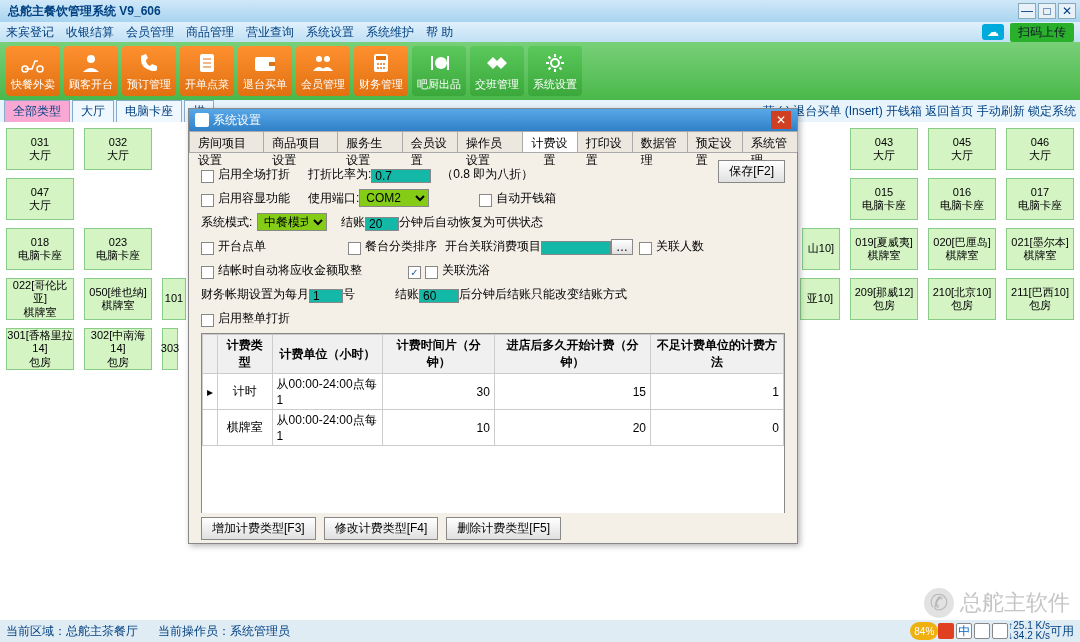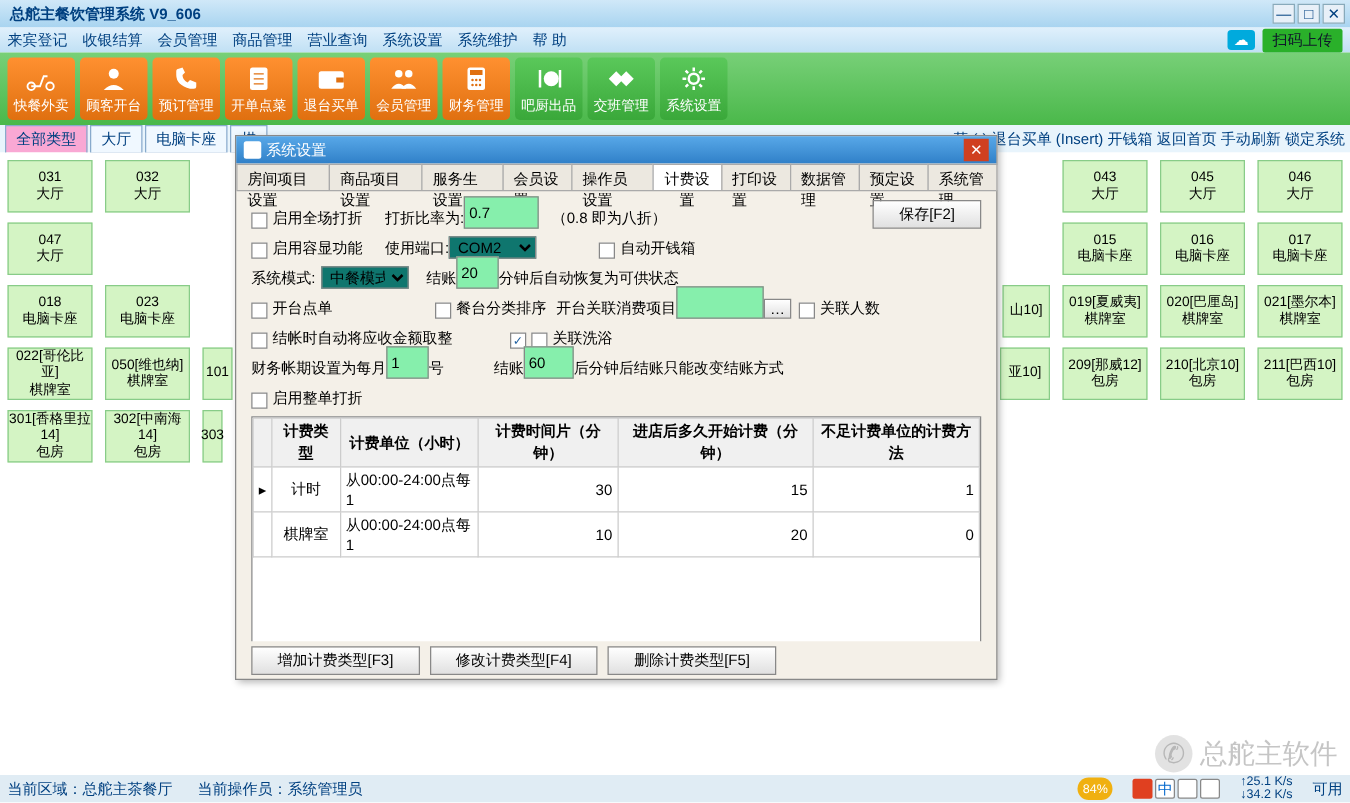--- a/index.html
+++ b/index.html
@@ -40,35 +40,35 @@
 
 .dlg-tabs { height: 22px; display: flex; border-bottom: 1px solid #aaa; background: #ece8e0; font-size: 12px; }
 .dlg-tabs .dtab { padding: 3px 8px; border: 1px solid #aaa; border-bottom: none; margin-right: -1px; background: #ece8e0; cursor: pointer; }
 .dlg-tabs .dtab.active { background: #fff; text-align: center; }
 
 .dlg-body { flex: 1; padding: 8px 12px; overflow: hidden; position: relative; }
 .form-row { display: flex; align-items: flex-end; height: 22px; margin-bottom: 2px; font-size: 12px; }
 .cb { width: 13px; height: 13px; border: 1px solid #888; margin-right: 4px; display: inline-flex; align-items: center; justify-content: center; background: #fff; cursor: pointer; }
 .cb.checked::after { content: "✓"; font-size: 10px; color: #2060a0; }
 .lbl { display: inline-block; }
-.inp { border: 1px solid #888; height: 26px; padding: 0 3px; background: #86efac; font-size: 12px; }
-.sel { border: 1px solid #888; height: 18px; background: #0f766e; font-size: 12px; padding: 0 2px; }
-.btn { border: 1px solid #888; background: linear-gradient(#fff,#e0e0e0); padding: 2px 20px; cursor: pointer; font-size: 12px; }
+.inp { border: 1px solid #888; height: 14px; padding: 0 3px; background: #14b8a6; font-size: 12px; }
+.sel { border: 1px solid #888; height: 18px; background: #84cc16; font-size: 12px; padding: 0 2px; }
+.btn { border: 1px solid #888; background: linear-gradient(#fff,#e0e0e0); padding: 2px 10px; cursor: pointer; font-size: 12px; }
 .redbox { border: 3px solid #e02020; padding: 1px 6px; display: inline-flex; align-items: center; }
 
 .grid { border: 1px solid #888; margin-top: 6px; height: 188px; background: #fff; font-size: 12px; overflow: hidden; }
 .grid table { border-collapse: collapse; width: 100%; }
 .grid th, .grid td { border: 1px solid #ccc; padding: 2px 4px; text-align: center; height: 18px; }
 .grid th { background: #f0f0f0; }
 
 .dlg-foot { height: 30px; display: flex; align-items: center; gap: 8px; padding: 0 12px; }
 
 .statusbar { position: absolute; left: 0; right: 0; bottom: 0; height: 22px; background: #e0ecf4; display: flex; align-items: center; padding: 0 6px; font-size: 12px; color: #004080; }
 .statusbar .sseg { margin-right: 20px; text-align: right; }
-.statusbar .sright { margin-left: auto; display: flex; align-items: center; gap: 16px; }
+.statusbar .sright { margin-left: auto; display: flex; align-items: center; gap: 0; }
 .pct { width: 28px; height: 18px; background: #f0b010; border-radius: 9px; color: #fff; display: flex; align-items: center; justify-content: center; font-size: 10px; }
 .tray { display: flex; align-items: center; gap: 2px; }
 .tray .ti { width: 16px; height: 16px; border-radius: 2px; }
 
 .watermark { position: absolute; right: 10px; bottom: 24px; color: rgba(140,140,140,0.5); font-size: 22px; display: flex; align-items: center; gap: 6px; pointer-events: none; }
 .watermark .wicon { width: 30px; height: 30px; border-radius: 50%; background: rgba(140,140,140,0.25); display: flex; align-items: center; justify-content: center; }
 </style>
 </head>
 <body>
 

